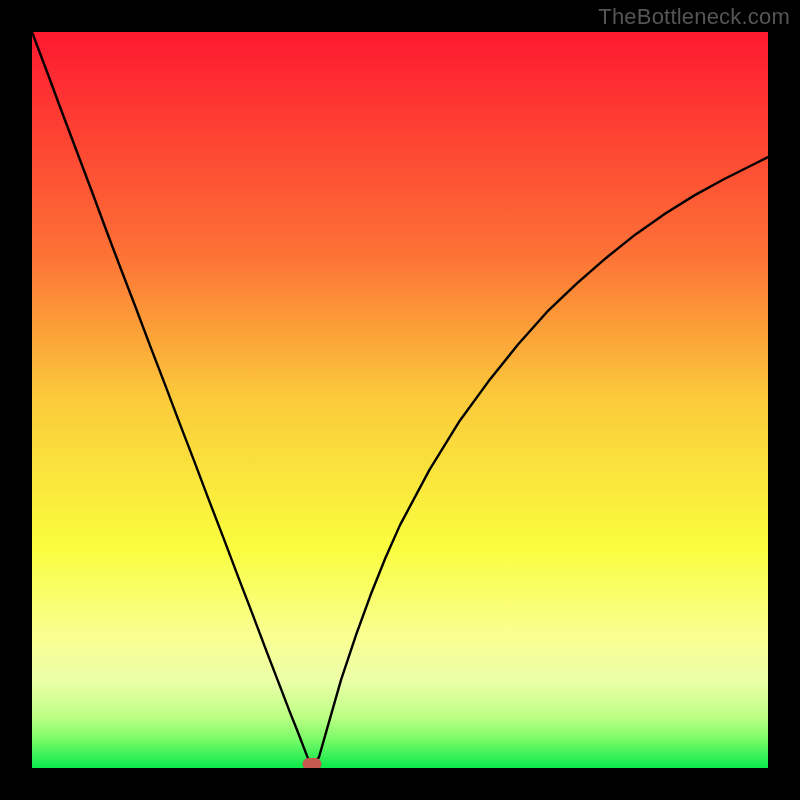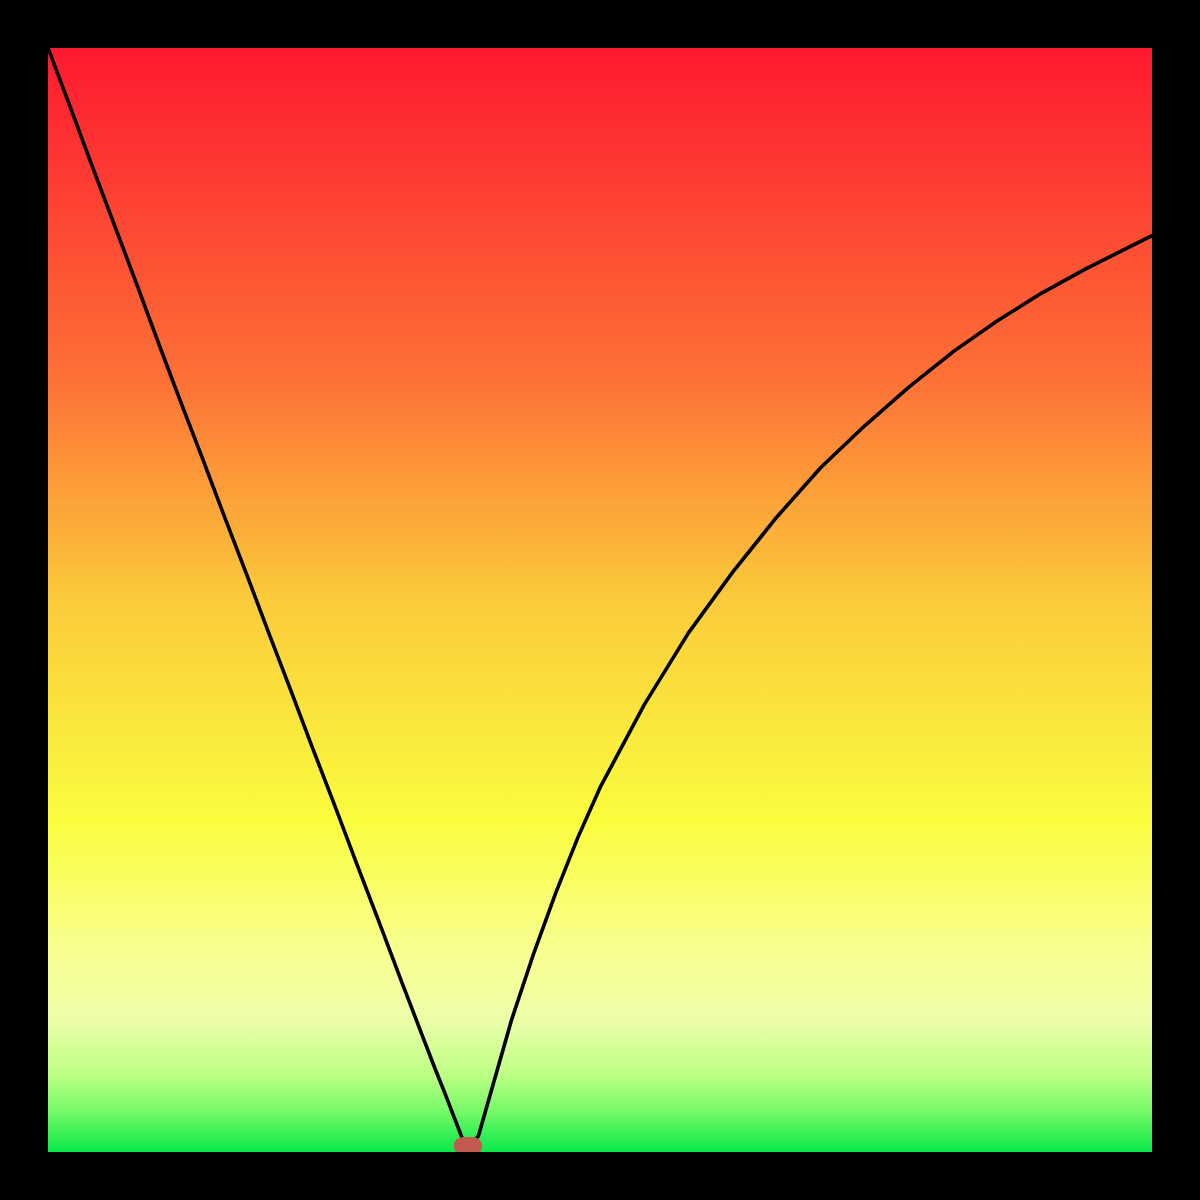--- a/index.html
+++ b/index.html
@@ -73,14 +73,15 @@
     </svg>
 
     <svg viewBox="0 0 736 736" preserveAspectRatio="none">
       <path id="curve-path" d="M0.00 0.00 L14.72 39.01 L29.44 78.75 L44.16 117.76 L58.88 156.77 L73.60 196.51 L88.32 235.52 L103.04 273.79 L117.76 312.80 L132.48 351.07 L147.20 390.08 L161.92 428.35 L176.64 467.36 L191.36 505.63 L206.08 544.64 L220.80 582.91 L235.52 621.92 L250.24 660.19 L257.60 679.33 L264.96 697.73 L272.32 716.86 L276.00 726.43 L279.68 731.58 L283.36 730.11 L287.04 724.96 L294.40 699.20 L309.12 647.68 L323.84 603.52 L338.56 563.04 L353.28 526.24 L368.00 493.12 L397.44 437.92 L426.88 390.08 L456.32 349.60 L485.76 312.80 L515.20 279.68 L544.64 251.71 L574.08 225.95 L603.52 202.40 L632.96 181.79 L662.40 163.39 L691.84 147.20 L721.28 132.48 L736.00 125.12" fill="none" stroke="#000" stroke-width="2.4" stroke-linejoin="round" stroke-linecap="round"></path>
     </svg>
 
     <div id="marker" class="marker" style="left: 279.68px; top: 731.584px; background: rgb(195, 90, 79);"></div>
 
   </div>
 
+  <div class="watermark">TheBottleneck.com</div>
 
 </div>
 
 </body></html>

